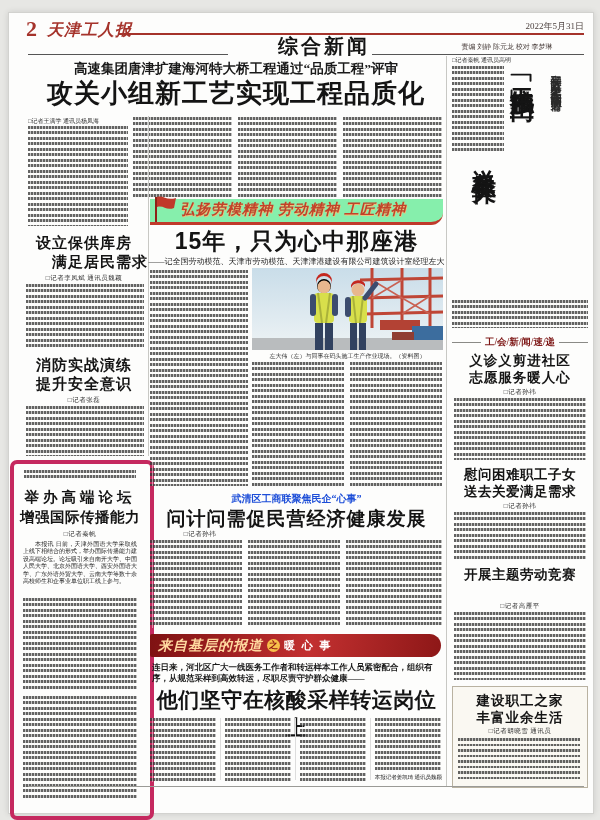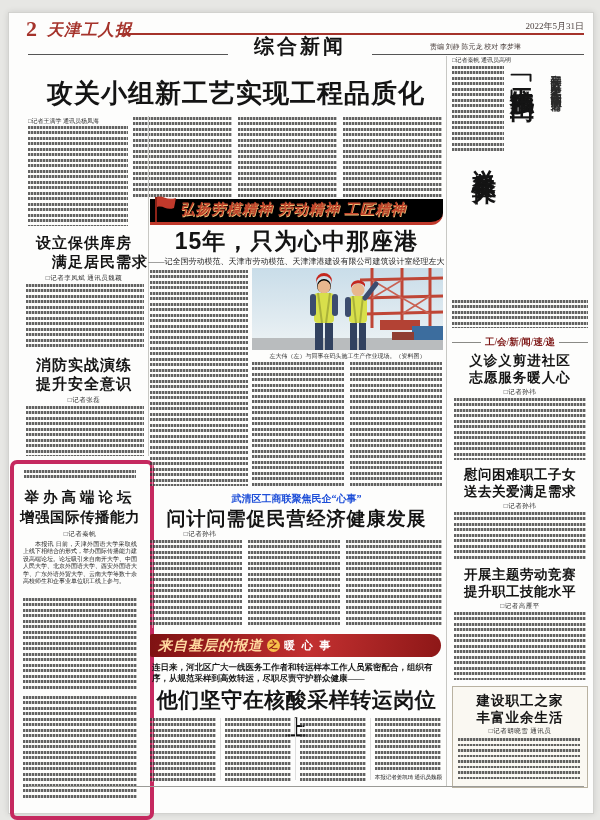--- a/index.html
+++ b/index.html
@@ -31,25 +31,26 @@
 </head>
 <body>
 
 <div id="canvas">
   <div id="paper"></div>
 
   <div class="abs red" style="left:26px;top:16px;font-size:22px;font-weight:900;">2</div>
   <div class="abs red" style="left:47px;top:20px;font-size:16px;font-weight:700;font-style:italic;letter-spacing:1px;">天津工人报</div>
   <div class="abs" style="left:118px;top:33px;width:466px;height:2px;background:#a5332b;"></div>
   <div class="abs" style="left:400px;top:20px;width:184px;font-size:9px;color:#4a3f3c;text-align:right;">2022年5月31日</div>
-  <div class="abs hl ctr" style="left:230px;top:33px;width:140px;font-size:20px;letter-spacing:3px;">综合新闻</div>
-  <div class="abs" style="left:430px;top:42px;width:154px;font-size:7px;color:#4a3f3c;text-align:left;">责编 刘静 陈元龙  校对 李梦琳</div>
+  <div class="abs hl ctr" style="left:230px;top:33px;width:140px;font-size:20px;letter-spacing:3px;text-align:right;">综合新闻</div>
+  <div class="abs" style="left:430px;top:42px;width:154px;font-size:7px;color:#4a3f3c;text-align:center;">责编 刘静 陈元龙  校对 李梦琳</div>
   <div class="abs hrule" style="left:28px;top:54px;width:200px;background:#555;"></div>
   <div class="abs hrule" style="left:372px;top:54px;width:212px;background:#555;"></div>
 
+  <div class="abs ctr" style="left:28px;top:60px;width:416px;font-size:13.5px;font-weight:700;color:#1a1a1a;">高速集团唐津扩建海河特大桥工程通过“品质工程”评审</div>
   <div class="abs hl ctr" style="left:24px;top:76px;width:424px;font-size:26px;letter-spacing:1px;">攻关小组新工艺实现工程品质化</div>
   <div class="abs" style="left:28px;top:117px;width:100px;font-size:6px;color:#333;">□记者王满学 通讯员杨凤海</div>
   <div class="abs tx" style="left:28px;top:126px;width:100px;height:100px;"></div>
   <div class="abs tx" style="left:133px;top:117px;width:99px;height:80px;"></div>
   <div class="abs tx" style="left:238px;top:117px;width:99px;height:80px;"></div>
   <div class="abs tx" style="left:343px;top:117px;width:99px;height:80px;"></div>
 
   <div class="abs vrule" style="left:148px;top:116px;height:340px;"></div>
   <div class="abs vrule" style="left:446px;top:56px;height:730px;"></div>
 
@@ -65,21 +66,21 @@
 
   <div class="abs" style="left:10px;top:460px;width:136px;height:352px;border:4px solid #c5295f;border-radius:7px;"></div>
   <div class="abs tx" style="left:24px;top:470px;width:112px;height:11px;"></div>
   <div class="abs hl ctr" style="left:18px;top:488px;width:124px;font-size:14.5px;letter-spacing:4px;">举办高端论坛</div>
   <div class="abs hl ctr" style="left:18px;top:508px;width:124px;font-size:14.5px;letter-spacing:.5px;">增强国际传播能力</div>
   <div class="abs by" style="left:18px;top:530px;width:124px;">□记者秦帆</div>
   <div class="abs tiny" style="left:23px;top:541px;width:114px;text-indent:2em;">本报讯 日前，天津外国语大学采取线上线下相结合的形式，举办国际传播能力建设高端论坛。论坛吸引来自南开大学、中国人民大学、北京外国语大学、西安外国语大学、广东外语外贸大学、云南大学等数十余高校师生和企事业单位职工线上参与。</div>
   <div class="abs tx" style="left:23px;top:598px;width:114px;height:92px;"></div>
   <div class="abs tx" style="left:23px;top:696px;width:114px;height:104px;"></div>
 
-  <div class="abs" style="left:150px;top:199px;width:293px;height:23px;background:#000000;border-bottom:3px solid #c0392b;border-bottom-right-radius:12px;">
+  <div class="abs" style="left:150px;top:199px;width:293px;height:23px;background:#86efac;border-bottom:3px solid #c0392b;border-bottom-right-radius:12px;">
     <svg class="abs" style="left:2px;top:-4px;" width="26" height="28" viewBox="0 0 26 28">
       <path d="M4 2 L4 27" stroke="#8d2318" stroke-width="2"></path>
       <path d="M5 2 C12 0 14 6 24 3 L22 13 C14 16 12 10 5 12 Z" fill="#c0392b"></path>
     </svg>
     <div style="margin-left:30px;font-size:14.5px;font-weight:900;font-style:italic;color:#c0432a;letter-spacing:1px;line-height:21px;text-shadow:.5px .5px 0 #f0c27a;">弘扬劳模精神 劳动精神 工匠精神</div>
   </div>
   <div class="abs hl ctr" style="left:150px;top:226px;width:293px;font-size:23px;letter-spacing:1px;">15年，只为心中那座港</div>
   <div class="abs ctr" style="left:148px;top:256px;width:297px;font-size:8px;color:#222;">——记全国劳动模范、天津市劳动模范、天津津港建设有限公司建筑设计室经理左大伟</div>
   <div class="abs tx" style="left:150px;top:270px;width:98px;height:216px;"></div>
 
@@ -172,21 +173,20 @@
   <div class="abs hl ctr" style="left:452px;top:369px;width:136px;font-size:13.5px;letter-spacing:1px;">志愿服务暖人心</div>
   <div class="abs by" style="left:452px;top:388px;width:136px;">□记者孙祎</div>
   <div class="abs tx" style="left:454px;top:398px;width:132px;height:62px;"></div>
 
   <div class="abs hl ctr" style="left:452px;top:466px;width:136px;font-size:13.5px;letter-spacing:.5px;">慰问困难职工子女</div>
   <div class="abs hl ctr" style="left:452px;top:483px;width:136px;font-size:13.5px;letter-spacing:.5px;">送去关爱满足需求</div>
   <div class="abs by" style="left:452px;top:502px;width:136px;">□记者孙祎</div>
   <div class="abs tx" style="left:454px;top:512px;width:132px;height:48px;"></div>
 
   <div class="abs hl ctr" style="left:452px;top:566px;width:136px;font-size:13.5px;letter-spacing:.5px;">开展主题劳动竞赛</div>
-  <div class="abs hl ctr" style="left:452px;top:583px;width:136px;font-size:13.5px;letter-spacing:.5px;">提升职工技能水平</div>
   <div class="abs by" style="left:452px;top:602px;width:136px;">□记者高雁平</div>
   <div class="abs tx" style="left:454px;top:612px;width:132px;height:68px;"></div>
 
   <div class="abs boxed" style="left:452px;top:686px;width:134px;height:100px;"></div>
   <div class="abs hl ctr" style="left:452px;top:709px;width:136px;font-size:13.5px;letter-spacing:1px;">丰富业余生活</div>
   <div class="abs hl ctr" style="left:452px;top:692px;width:136px;font-size:13.5px;letter-spacing:1px;">建设职工之家</div>
   <div class="abs by" style="left:452px;top:727px;width:136px;">□记者胡晓雪 通讯员</div>
   <div class="abs tx" style="left:458px;top:738px;width:122px;height:42px;"></div>
 
   <div class="abs hrule" style="left:28px;top:786px;width:556px;background:#9a9a96;"></div>

